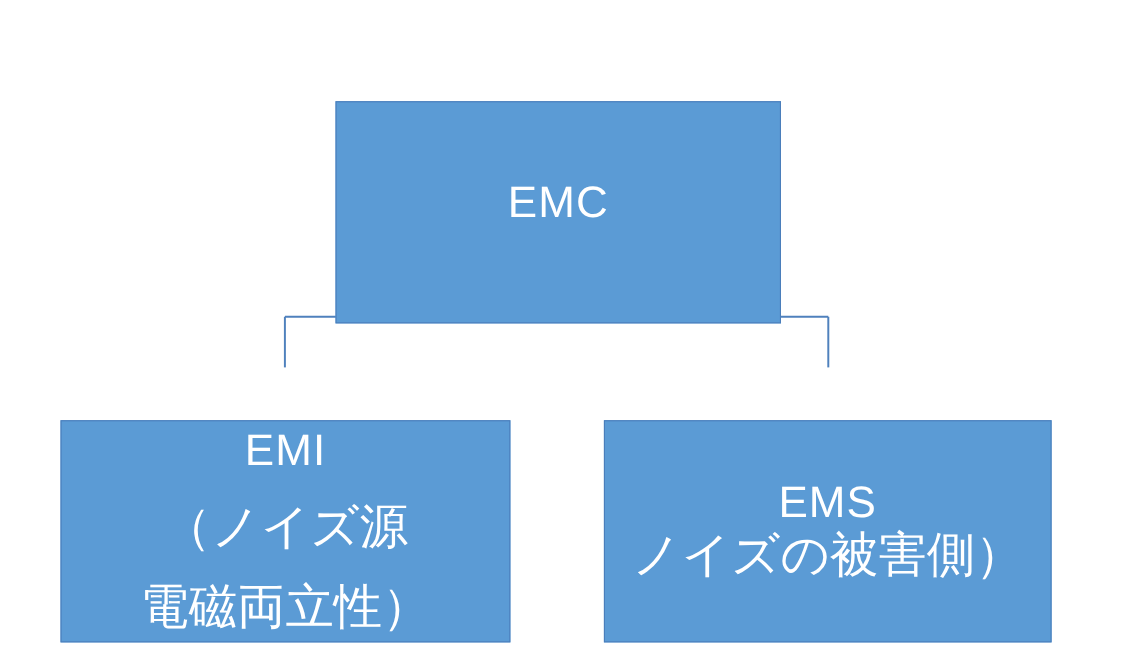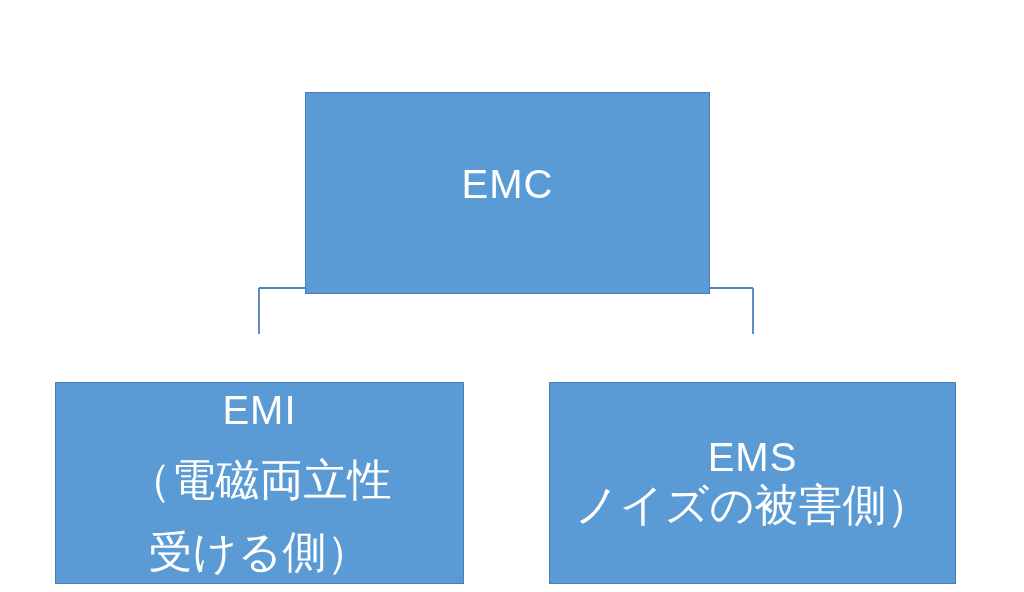--- a/index.html
+++ b/index.html
@@ -89,22 +89,22 @@
     <path class="connector-path" d="M259 288 L259 334"></path>
     <path class="connector-path" d="M753 288 L753 334"></path>
   </svg>
 
   <div class="node node-emc">
     <div class="node-acronym">EMC</div>
   </div>
 
   <div class="node node-emi">
     <div class="node-acronym">EMI</div>
-    <div class="node-desc-child">（電磁両立性</div>
-    <div class="node-desc-child">受ける側）</div>
+    <div class="node-desc-child">（ノイズ源</div>
+    <div class="node-desc-child">電磁両立性）</div>
   </div>
 
   <div class="node node-ems">
     <div class="node-acronym">EMS</div>
     <div class="node-desc-child">ノイズの被害側）</div>
   </div>
 
 </div>
 
 </body></html>

